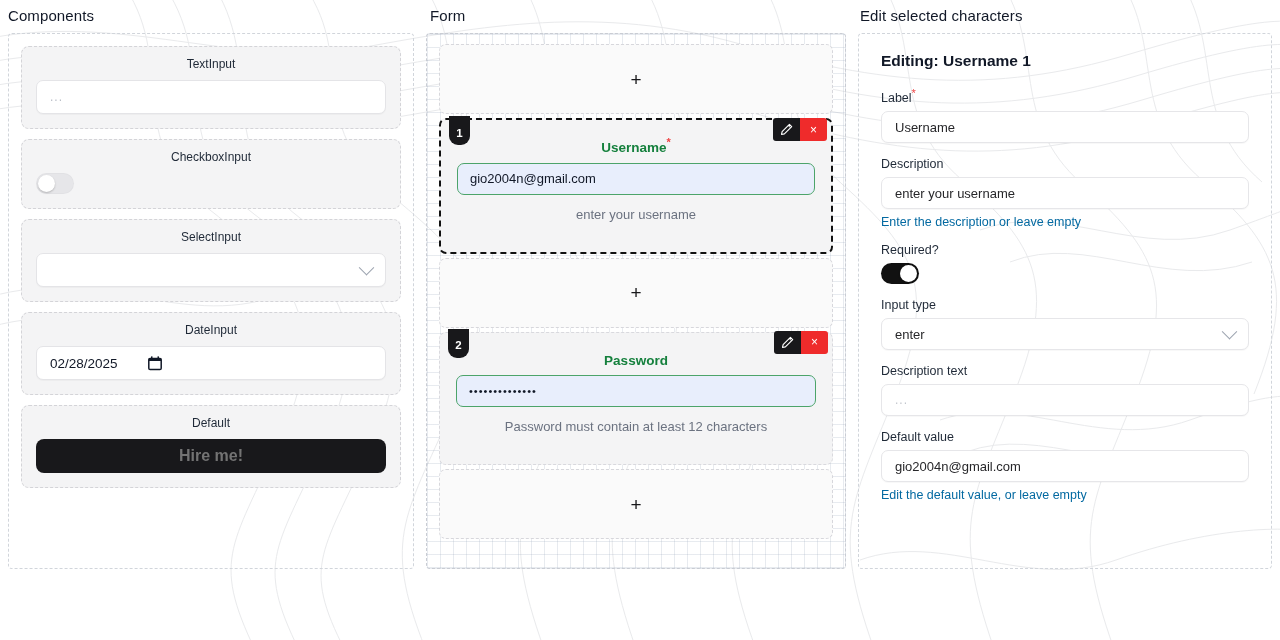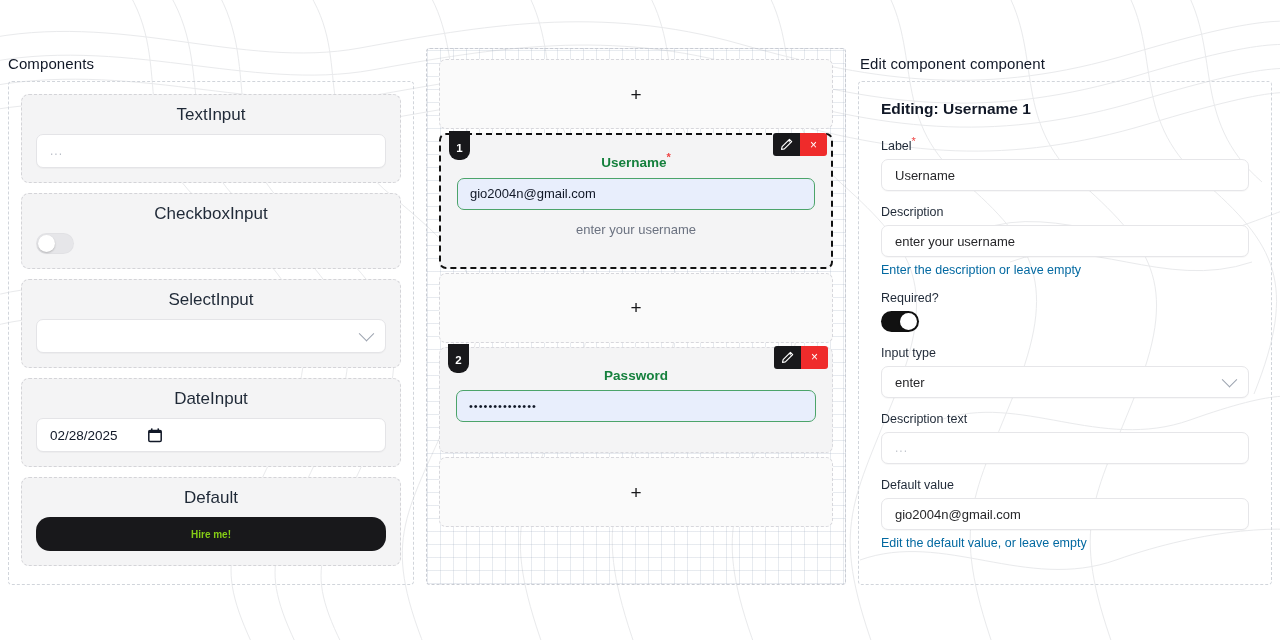--- a/index.html
+++ b/index.html
@@ -25,22 +25,21 @@
     z-index: 1;
     width: 1280px; height: 640px;
     display: flex;
     align-items: flex-start;
   }
 
   .column {
     height: 569px;
     display: flex;
     flex-direction: column;
-    padding: 16px;
-    margin-top: 32px;
+    padding: 0;
   }
   .col-components { width: 420px; padding-left: 8px; padding-right: 6px; }
   .col-form       { width: 432px; padding-left: 6px; padding-right: 6px; }
   .col-editor     { width: 428px; padding-left: 6px; padding-right: 8px; }
 
   .column-title {
     font-size: 15px;
     line-height: 1;
     color: #111827;
     padding: 8px 0 10px 0;
@@ -66,21 +65,21 @@
     gap: 10px;
   }
   .palette-item {
     background: #f4f4f5;
     border: 1px dashed #d4d4d8;
     border-radius: 8px;
     padding: 10px 14px 14px 14px;
   }
   .palette-label {
     text-align: center;
-    font-size: 17px;
+    font-size: 12px;
     color: #1f2937;
     margin-bottom: 9px;
   }
   .pal-field {
     width: 100%;
     height: 34px;
     background: #ffffff;
     border: 1px solid #e4e4e7;
     border-radius: 7px;
     display: flex;
@@ -111,23 +110,23 @@
     position: absolute; top: 2px; left: 2px;
     width: 17px; height: 17px; border-radius: 50%;
     background: #ffffff;
     box-shadow: 0 1px 2px rgba(0,0,0,.22);
   }
   .toggle.on { background: #111111; }
   .toggle.on .knob { left: auto; right: 2px; }
   .hire-btn {
     width: 100%; height: 34px;
     background: #18181b;
-    color: #84cc16;
-    border: none; border-radius: 14px;
-    font-size: 10px; font-weight: bold;
+    color: #737373;
+    border: none; border-radius: 8px;
+    font-size: 16px; font-weight: bold;
     font-family: "Liberation Sans", sans-serif;
     cursor: pointer;
   }
 
   
   .col-form .panel {
     border: 1px dashed #c9ccd3;
     background:
       repeating-linear-gradient(0deg, rgba(148,163,184,.22) 0 1px, transparent 1px 13px),
       repeating-linear-gradient(90deg, rgba(148,163,184,.22) 0 1px, transparent 1px 13px);
@@ -332,20 +331,21 @@
         <div class="palette-item">
           <div class="palette-label">Default</div>
           <button class="hire-btn">Hire me!</button>
         </div>
 
       </div>
     </div>
   </div>
 
   <div class="column col-form">
+    <div class="column-title">Form</div>
 
     <div class="panel">
       <div class="form-scroll">
 
         <div class="dropzone">+</div>
 
         <div class="fcard selected">
           <div class="fcard-index">1</div>
           <div class="fcard-tools">
             <button class="tool-btn tool-edit">
@@ -373,30 +373,31 @@
                 <path d="M11.6 1.6 L14.4 4.4 L5.4 13.4 L1.9 14.1 L2.6 10.6 Z" fill="none" stroke="#ffffff" stroke-width="1.4" stroke-linejoin="round"></path>
                 <path d="M10.1 3.1 L12.9 5.9" stroke="#ffffff" stroke-width="1.2"></path>
               </svg>
             </button>
             <button class="tool-btn tool-del">×</button>
           </div>
           <div class="fcard-label">
             <span>Password</span><span class="req-star"></span>
           </div>
           <div class="fcard-input dots">••••••••••••••</div>
+          <div class="fcard-help">Password must contain at least 12 characters</div>
         </div>
 
         <div class="dropzone">+</div>
 
       </div>
     </div>
   </div>
 
   <div class="column col-editor">
-    <div class="column-title">Edit component component</div>
+    <div class="column-title">Edit selected characters</div>
 
     <div class="panel">
       <div class="editor">
 
         <div class="editor-title">Editing: Username 1</div>
 
         <div class="field-group">
           <div class="field-label">
             <span>Label</span><span class="req-star">*</span>
           </div>

